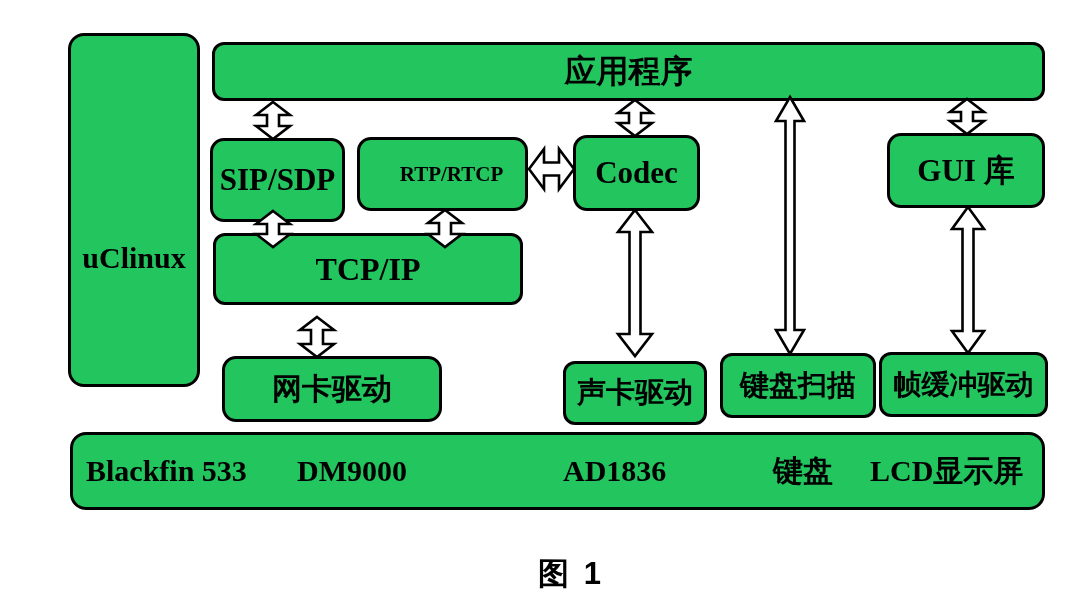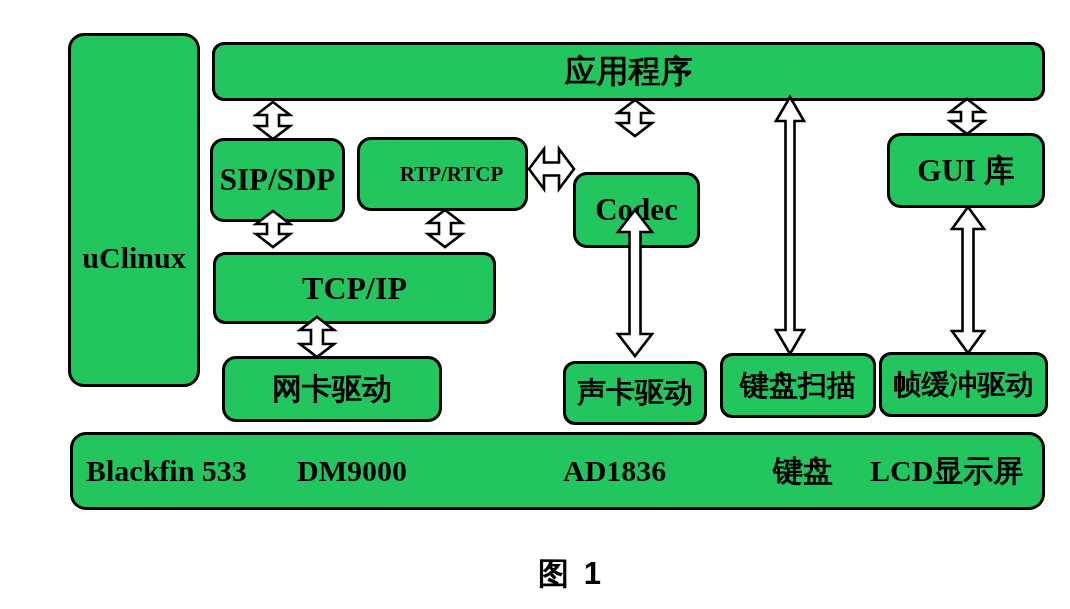--- a/index.html
+++ b/index.html
@@ -25,23 +25,23 @@
     white-space: nowrap;
   }
   
   .b-os   { left: 68px;  top: 33px;  width: 132px; height: 354px; border-radius: 16px; }
   .b-os span { position: absolute; top: 205px; left: 0; width: 100%; text-align: center; font-size: 30px; }
   
   .b-app  { left: 212px; top: 42px;  width: 833px; height: 59px;  font-size: 32px; border-radius: 12px; }
   
   .b-sip  { left: 210px; top: 138px; width: 135px; height: 84px; font-size: 31px; }
   .b-rtp  { left: 357px; top: 137px; width: 171px; height: 74px; font-size: 21px; padding-left: 18px; }
-  .b-codec{ left: 573px; top: 135px; width: 127px; height: 76px; font-size: 31px; margin-top: 37px; }
+  .b-codec{ left: 573px; top: 135px; width: 127px; height: 76px; font-size: 31px; }
   .b-gui  { left: 887px; top: 133px; width: 158px; height: 75px; font-size: 31px; }
-  .b-tcp  { left: 213px; top: 252px; width: 283px; height: 72px; font-size: 32px; border-radius: 12px; }
+  .b-tcp  { left: 213px; top: 233px; width: 310px; height: 72px; font-size: 32px; border-radius: 12px; }
   
   .b-nic  { left: 222px; top: 356px; width: 220px; height: 66px; font-size: 30px; }
   .b-snd  { left: 563px; top: 361px; width: 144px; height: 64px; font-size: 29px; border-radius: 12px; }
   .b-kbd  { left: 720px; top: 353px; width: 156px; height: 65px; font-size: 29px; border-radius: 12px; }
   .b-fb   { left: 879px; top: 352px; width: 169px; height: 65px; font-size: 28px; border-radius: 12px; }
   
   .b-hw   { left: 70px;  top: 432px; width: 975px; height: 78px; border-radius: 16px; justify-content: flex-start; }
   .hw-item { position: absolute; top: 0; height: 100%; display: flex; align-items: center; font-size: 30px; font-weight: bold; white-space: nowrap; }
   .hw-0 { left: 13px;  }
   .hw-1 { left: 224px; }

